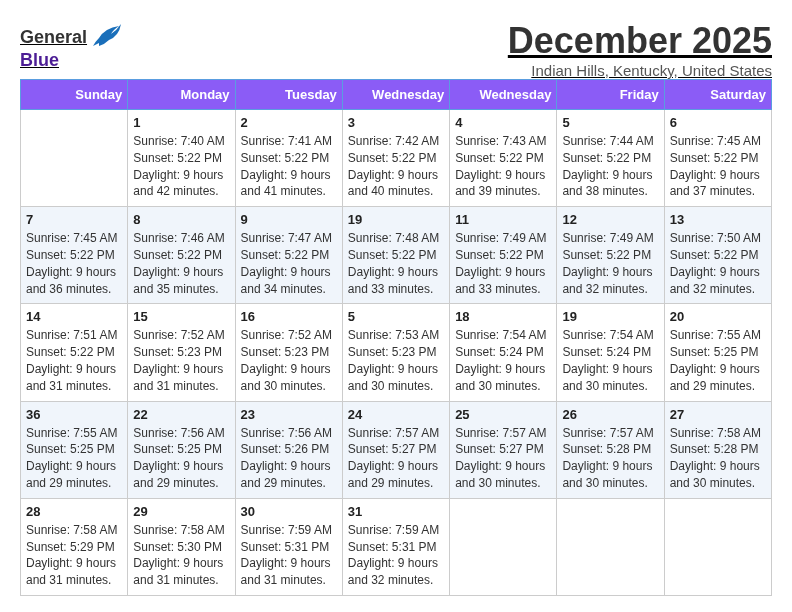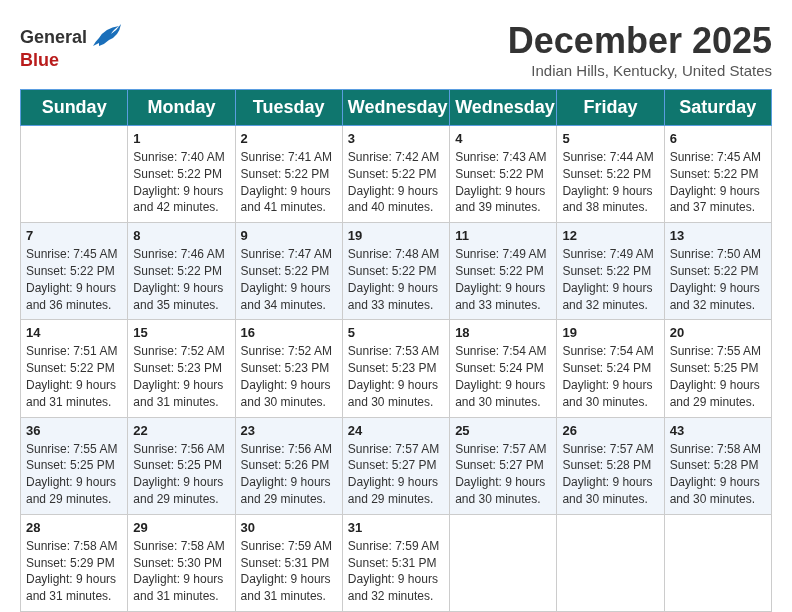--- a/index.html
+++ b/index.html
@@ -7,21 +7,21 @@
       font-family: Arial, sans-serif;
       background: #fff;
       width: 792px;
       min-height: 612px;
       padding: 20px;
     }
     .header {
       display: flex;
       justify-content: space-between;
       align-items: flex-start;
-      margin-bottom: 10px;
+      text-decoration: underline;
     }
     .logo {
       display: flex;
       align-items: center;
       gap: 4px;
     }
     .title-block {
       text-align: right;
     }
     .month-title {
@@ -32,26 +32,26 @@
     .location {
       font-size: 15px;
       color: #555;
     }
     table {
       width: 100%;
       border-collapse: collapse;
       table-layout: fixed;
     }
     thead tr th {
-      background-color: #0f766e;
+      background-color: #8b5cf6;
       color: #fff;
-      font-size: 18px;
+      font-size: 13px;
       font-weight: bold;
       padding: 7px 5px;
-      text-align: center;
+      text-align: right;
       border: 1px solid #5a9de0;
     }
     tbody tr td {
       border: 1px solid #ccc;
       vertical-align: top;
       padding: 5px 5px 6px 5px;
       font-size: 11px;
       color: #333;
       height: 80px;
     }
@@ -85,21 +85,21 @@
     <div style="display:flex;flex-direction:column;align-items:flex-start;">
       <div style="display:flex;align-items:center;gap:2px;">
         <span style="font-size:18px;font-weight:bold;color:#333;">General</span>
         <span style="color:#1a6fba;font-size:22px;margin-left:2px;">
           <svg width="32" height="28" viewBox="0 0 32 28" fill="none">
             <path d="M8 18 Q14 8 28 6 Q22 10 20 14 Q26 10 30 4 Q28 16 18 20 Q14 24 8 26 Z" fill="#1a6fba"></path>
             <path d="M8 18 Q4 22 2 26 Q6 24 10 22 Z" fill="#1a6fba"></path>
           </svg>
         </span>
       </div>
-      <span style="font-size:18px;font-weight:bold;color:#b91c1c;margin-top:-4px;">Blue</span>
+      <span style="font-size:18px;font-weight:bold;color:#4c1d95;margin-top:-4px;">Blue</span>
     </div>
   </div>
   <div class="title-block">
     <div class="month-title">December 2025</div>
     <div class="location">Indian Hills, Kentucky, United States</div>
   </div>
 </div>
 
 <table>
   <thead>
@@ -220,21 +220,21 @@
         </td>
         <td>
           <span class="day-num">25</span>
           <div class="day-info">Sunrise: 7:57 AM<br>Sunset: 5:27 PM<br>Daylight: 9 hours and 30 minutes.</div>
         </td>
         <td>
           <span class="day-num">26</span>
           <div class="day-info">Sunrise: 7:57 AM<br>Sunset: 5:28 PM<br>Daylight: 9 hours and 30 minutes.</div>
         </td>
         <td>
-          <span class="day-num">43</span>
+          <span class="day-num">27</span>
           <div class="day-info">Sunrise: 7:58 AM<br>Sunset: 5:28 PM<br>Daylight: 9 hours and 30 minutes.</div>
         </td>
       </tr>
       <tr>
         <td>
           <span class="day-num">28</span>
           <div class="day-info">Sunrise: 7:58 AM<br>Sunset: 5:29 PM<br>Daylight: 9 hours and 31 minutes.</div>
         </td>
         <td>
           <span class="day-num">29</span>

